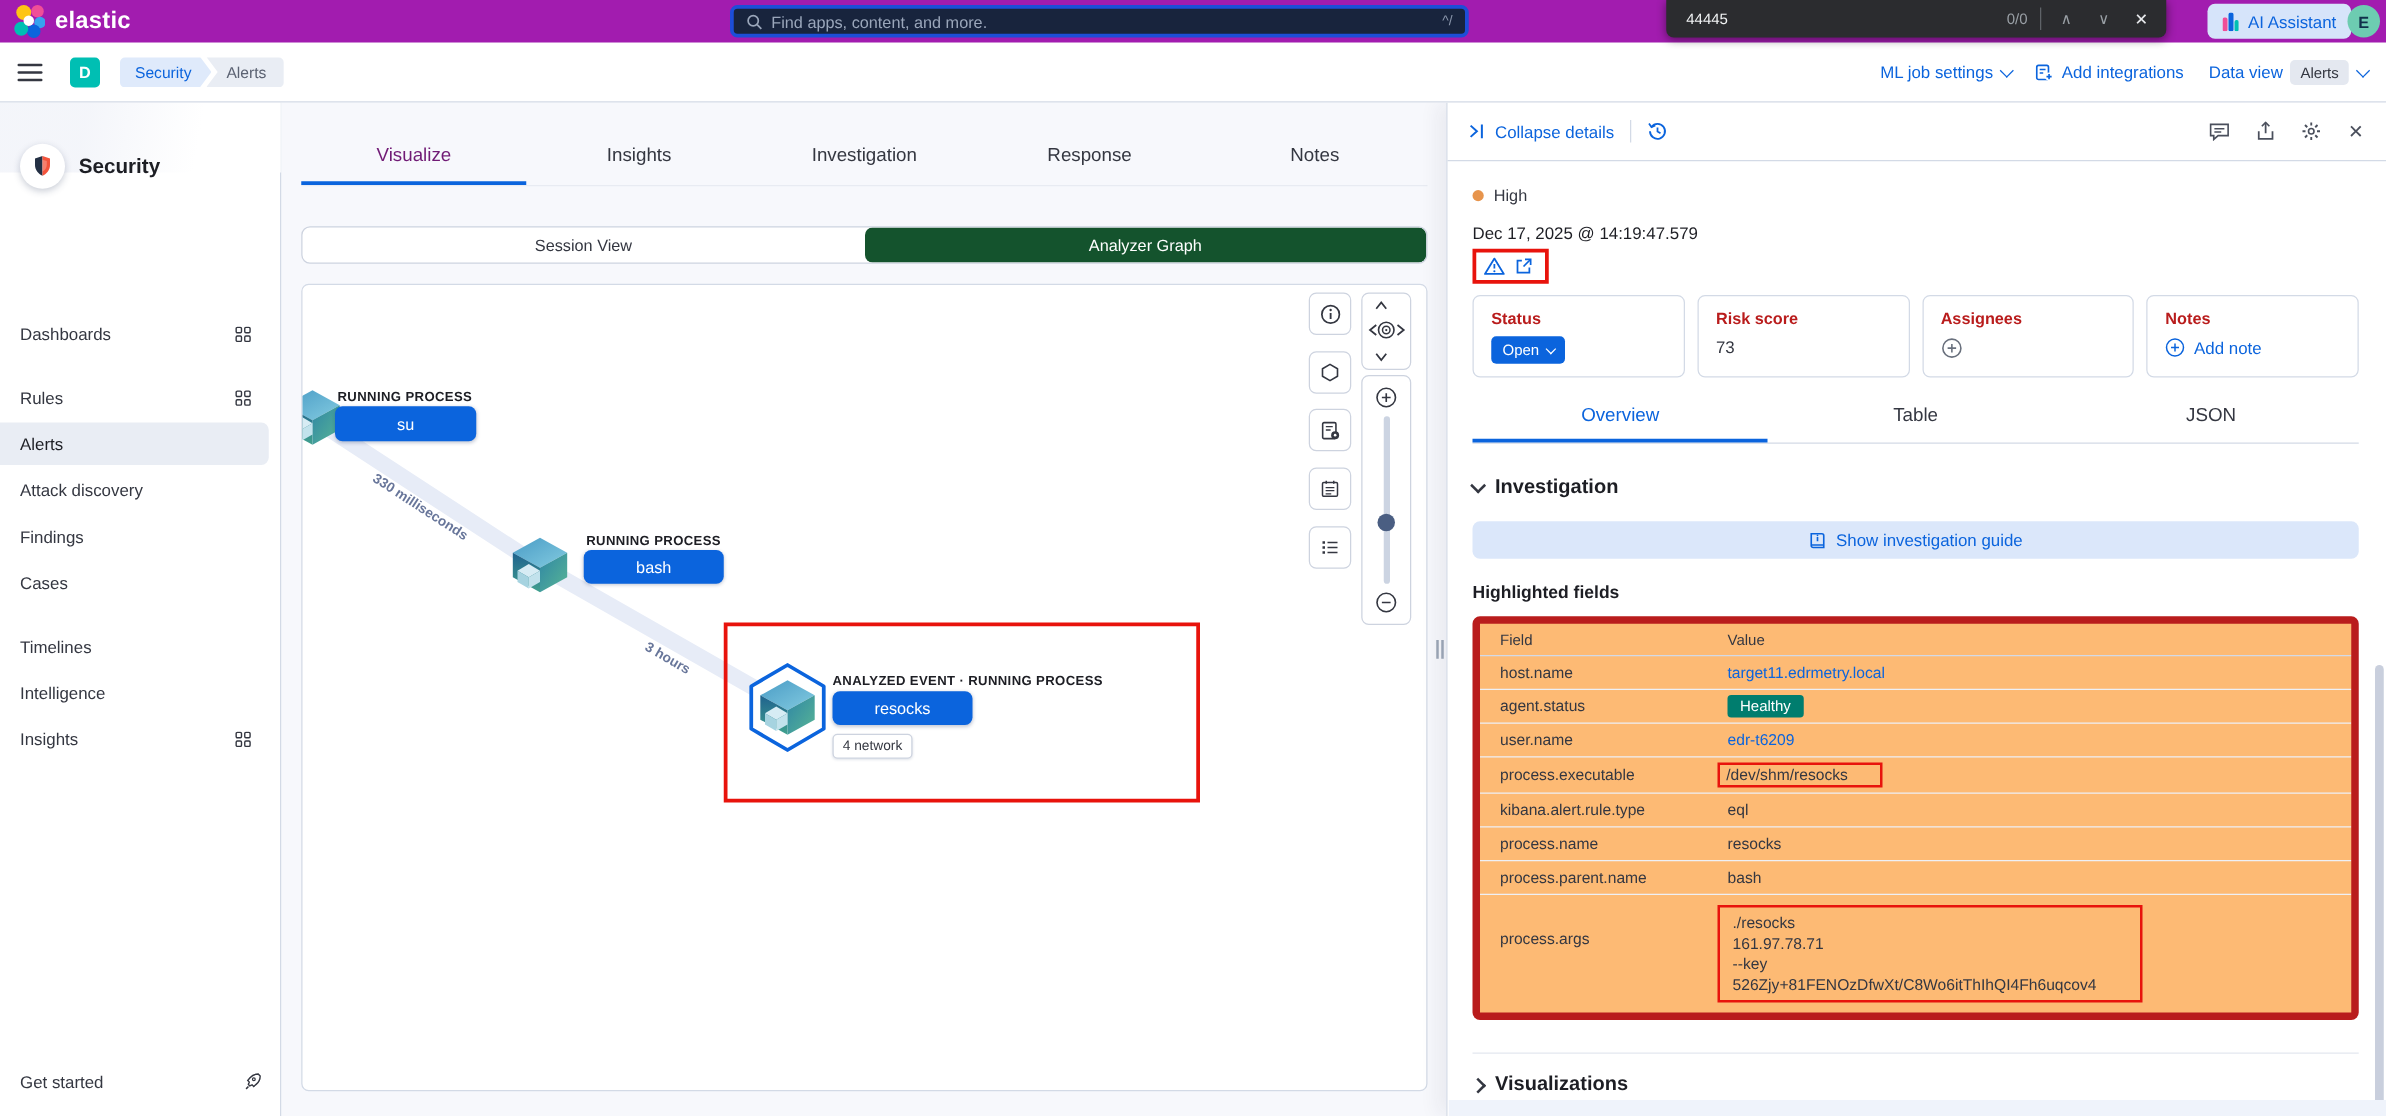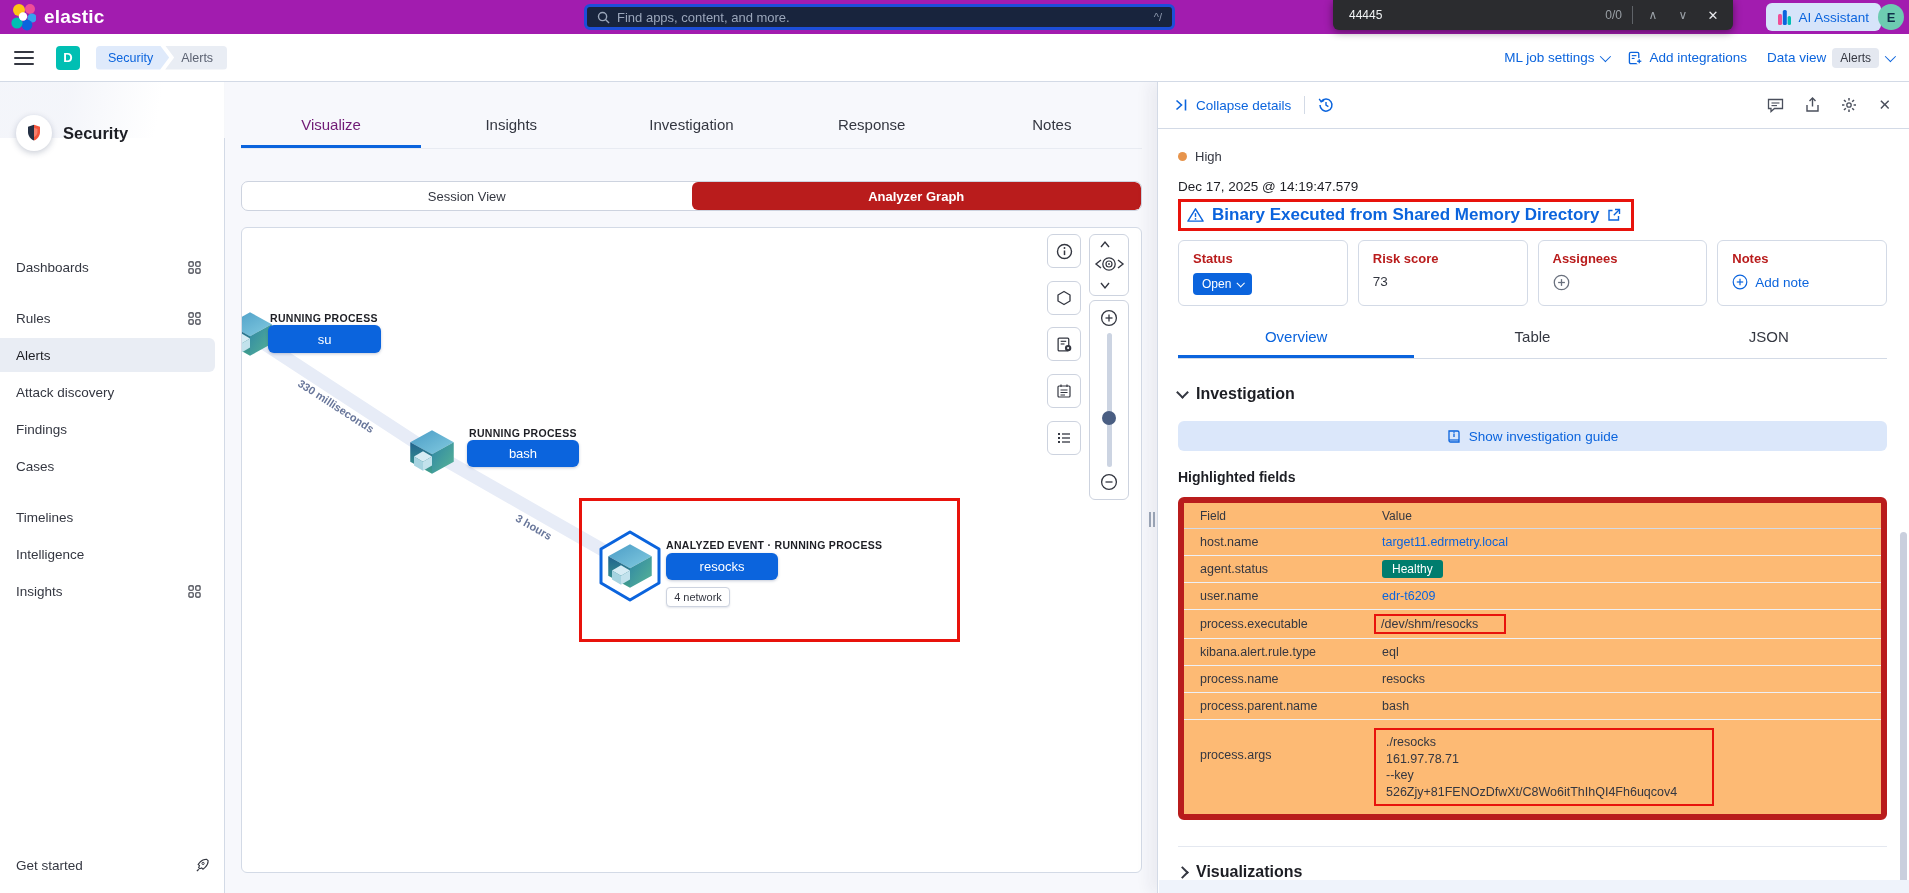--- a/index.html
+++ b/index.html
@@ -49,21 +49,21 @@
   .nav-gap { height:14px; }
   .side-footer { position:absolute; left:16px; right:14px; bottom:20px; display:flex; align-items:center; justify-content:space-between; font-size:13.5px; color:#343741; cursor:pointer; }
 
   
   .main { position:absolute; left:226px; top:82px; width:931px; height:811px; background:#f7f8fc; }
   .vtabs { display:flex; margin:24px 15px 0 15px; border-bottom:1px solid #e8ebf2; }
   .vtab { width:20%; text-align:center; font-size:15px; font-weight:500; color:#343741; padding:10px 0 12px; border-bottom:3px solid transparent; cursor:pointer; }
   .vtab.active { color:#701a75; border-bottom-color:#0b64dd; }
   .toggle-row { display:flex; margin:32px 15px 0 15px; height:30px; border:1px solid #cdd3df; border-radius:7px; background:#fff; overflow:hidden; }
   .tg { flex:1; display:flex; align-items:center; justify-content:center; font-size:13px; color:#343741; cursor:pointer; }
-  .tg.active { background:#b91c1c; color:#fff; font-weight:700; border-radius:6px; }
+  .tg.active { background:#14532d; color:#fff; font-weight:400; border-radius:6px; }
   .canvas { position:relative; margin:16px 15px 0 15px; height:646px; background:#fff; border:1px solid #d3dae6; border-radius:6px; overflow:hidden; }
 
   .edge { position:absolute; height:13px; background:#e7ecf7; border-radius:7px; transform-origin:0 50%; }
   .edge-label { position:absolute; font-size:11px; font-weight:700; color:#6a7astro90; color:#6775922; color:#68769a; white-space:nowrap; }
   .cube { position:absolute; width:48px; height:48px; }
   .node-label { position:absolute; font-size:10.5px; font-weight:700; color:#1d1e24; letter-spacing:.3px; white-space:nowrap; }
   .node-btn { position:absolute; background:#0b64dd; color:#fff; font-size:13px; font-weight:500; border-radius:6px; display:flex; align-items:center; justify-content:center; box-shadow:0 1px 3px rgba(20,40,90,.25); cursor:pointer; }
   .net-pill { position:absolute; background:#fff; border:1px solid #cdd3df; border-radius:4px; font-size:11px; color:#343741; display:flex; align-items:center; justify-content:center; box-shadow:0 1px 2px rgba(20,40,90,.12); cursor:pointer; }
   .hexa { position:absolute; }
   .ann-box { position:absolute; border:3px solid #e8130c; pointer-events:none; z-index:5; }
@@ -485,21 +485,20 @@
         <span>High</span>
       </div>
       <div class="tstamp">Dec 17, 2025 @ 14:19:47.579</div>
 
       <div class="title-box">
         <svg width="17" height="16" viewBox="0 0 18 16">
           <path d="M9 1.5 L17 14.5 H1 Z" fill="none" stroke="#0b64dd" stroke-width="1.5" stroke-linejoin="round"></path>
           <line x1="9" y1="6" x2="9" y2="10" stroke="#0b64dd" stroke-width="1.5"></line>
           <circle cx="9" cy="12.2" r=".9" fill="#0b64dd"></circle>
         </svg>
-        <span class="ttl">Binary Executed from Shared Memory Directory</span>
         <svg width="14" height="14" viewBox="0 0 14 14">
           <path d="M5.5 2.5 H2 v9.5 h9.5 V8" fill="none" stroke="#0b64dd" stroke-width="1.4"></path>
           <path d="M8 1.5 h4.5 V6" fill="none" stroke="#0b64dd" stroke-width="1.4"></path>
           <line x1="12.2" y1="1.8" x2="6.8" y2="7.2" stroke="#0b64dd" stroke-width="1.4"></line>
         </svg>
       </div>
 
       <div class="cards">
         <div class="card">
           <div class="lbl">Status</div>

